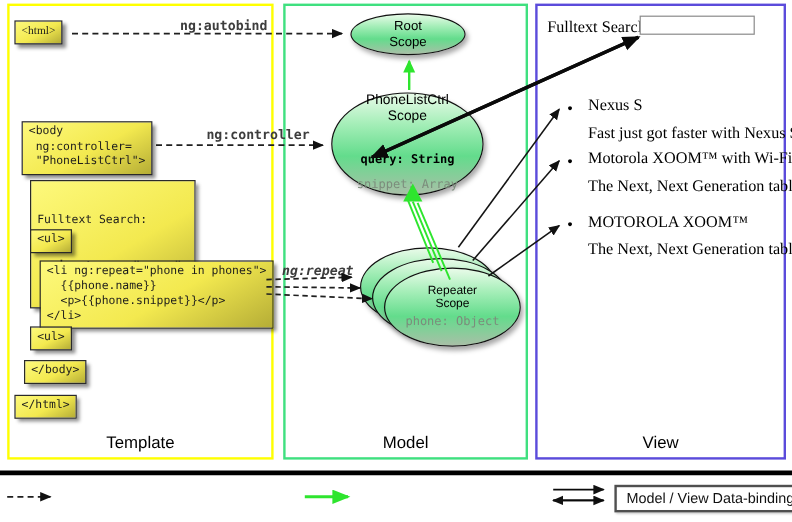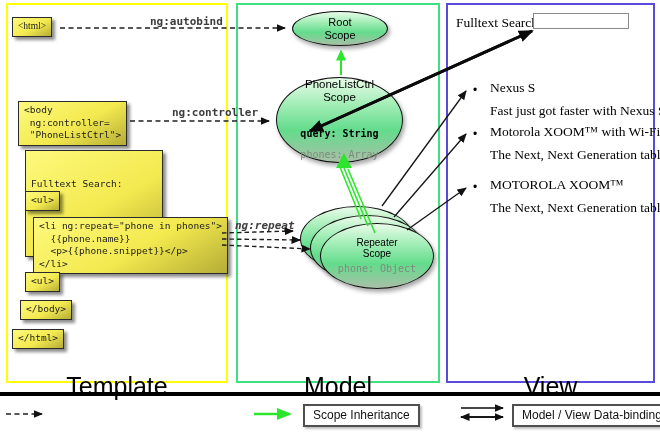--- a/index.html
+++ b/index.html
@@ -5,21 +5,21 @@
   html,body { margin:0; padding:0; background:#fff; }
   #stage { position:relative; width:660px; height:435px; background:#fff; overflow:hidden;
            font-family:"Liberation Sans", sans-serif; }
 
   
   .panel { position:absolute; top:3px; height:376px; border:2px solid #000; background:#fff; z-index:1; }
   #panel-template { left:6px;   width:218px; border-color:var(--panel-yellow); }
   #panel-model    { left:236px; width:200px; border-color:var(--panel-green); }
   #panel-view     { left:446px; width:205px; border-color:var(--panel-indigo);text-decoration:underline; }
   .panel-label { position:absolute; top:355px; left:0; width:100%; text-align:center;
-                 font-size:25px; color:#000;margin-top:12px; }
+                 font-size:14px; color:#000; }
 
   
   .code-box { position:absolute; z-index:2;
               background:linear-gradient(150deg, #fdf97c 0%, #f3e94f 55%, #b5ad36 100%);
               border:1.5px solid #2a2a2a; box-shadow:3px 3px 3px rgba(0,0,0,0.45);
               padding:2px 5px 3px; white-space:pre;
               font:400 9.5px/1.32 "DejaVu Sans Mono", monospace; color:#1c1c1c; }
   .code-box .bold { font-weight:700; display:block; }
   .code-box .line { display:block; }
 
@@ -94,21 +94,21 @@
   <div class="ellipse" style="left:292px; top:11px; width:94px; height:33px;">
     <div class="title small">Root
 Scope</div>
   </div>
 
   <div class="ellipse" style="left:276px; top:77px; width:125px; height:84px;justify-content:space-between;">
     <div class="title">PhoneListCtrl
 Scope</div>
     <div class="gap6"></div>
     <div class="prop bold">query: String</div>
-    <div class="prop muted">phones: Array</div>
+    <div class="prop muted">snippet: Array</div>
   </div>
 
   <div class="ellipse" style="left:300px; top:206px; width:112px; height:64px;"></div>
   <div class="ellipse" style="left:310px; top:215px; width:112px; height:64px;"></div>
   <div class="ellipse" style="left:320px; top:223px; width:112px; height:64px;">
     <div class="title" style="font-size:10px;">Repeater
 Scope</div>
     <div class="gap3"></div>
     <div class="prop muted">phone: Object</div>
   </div>
@@ -121,21 +121,20 @@
   <div class="view-text" style="left:490px; top:103px;">Fast just got faster with Nexus S.</div>
 
   <span class="bullet" style="left:473px; top:127px;">•</span>
   <div class="view-text" style="left:490px; top:124px;">Motorola XOOM™ with Wi-Fi</div>
   <div class="view-text" style="left:490px; top:147px;">The Next, Next Generation tablet.</div>
 
   <span class="bullet" style="left:473px; top:180px;">•</span>
   <div class="view-text" style="left:490px; top:177px;">MOTOROLA XOOM™</div>
   <div class="view-text" style="left:490px; top:200px;">The Next, Next Generation tablet.</div>
 
-  <div class="legend-box" style="left:303px;">Scope Inheritance</div>
   <div class="legend-box" style="left:512px;">Model / View Data-binding</div>
 
   <svg id="overlay" xmlns="http://www.w3.org/2000/svg">
     <defs>
       <marker id="ah-black" markerUnits="userSpaceOnUse" markerWidth="10" markerHeight="9" refX="8.5" refY="4" orient="auto">
         <path d="M0,0 L9.5,4 L0,8 Z" fill="#111"></path>
       </marker>
       <marker id="ah-black-lg" markerUnits="userSpaceOnUse" markerWidth="16" markerHeight="13" refX="13" refY="6" orient="auto">
         <path d="M0,0 L15,6 L0,12 Z" fill="#0a0a0a"></path>
       </marker>

